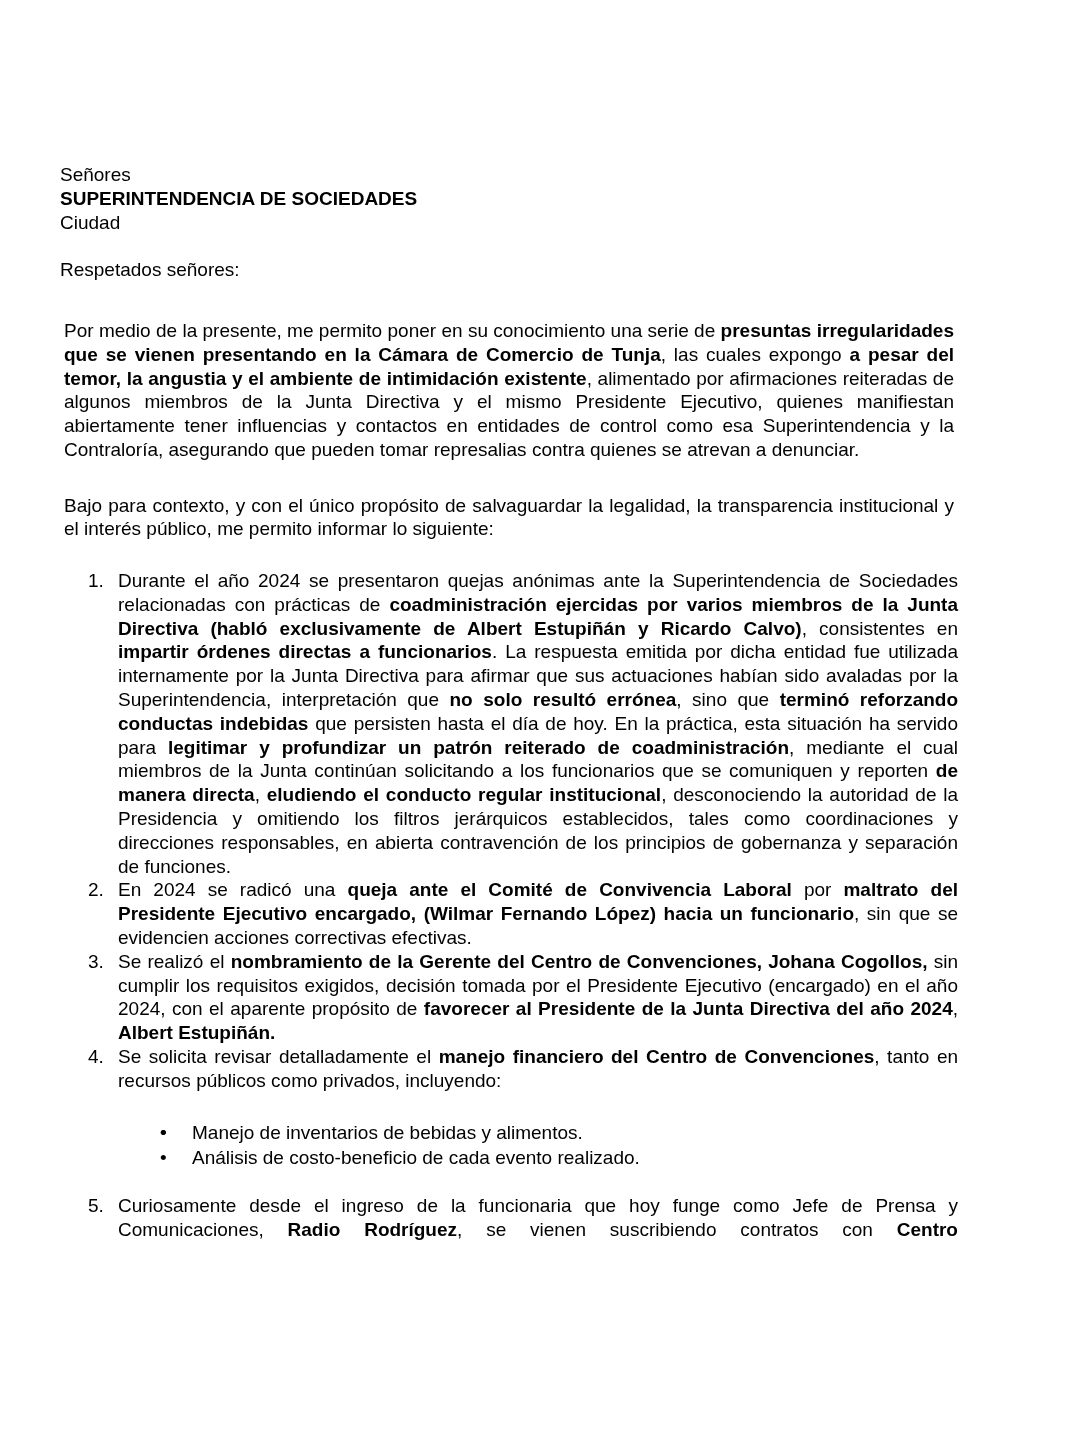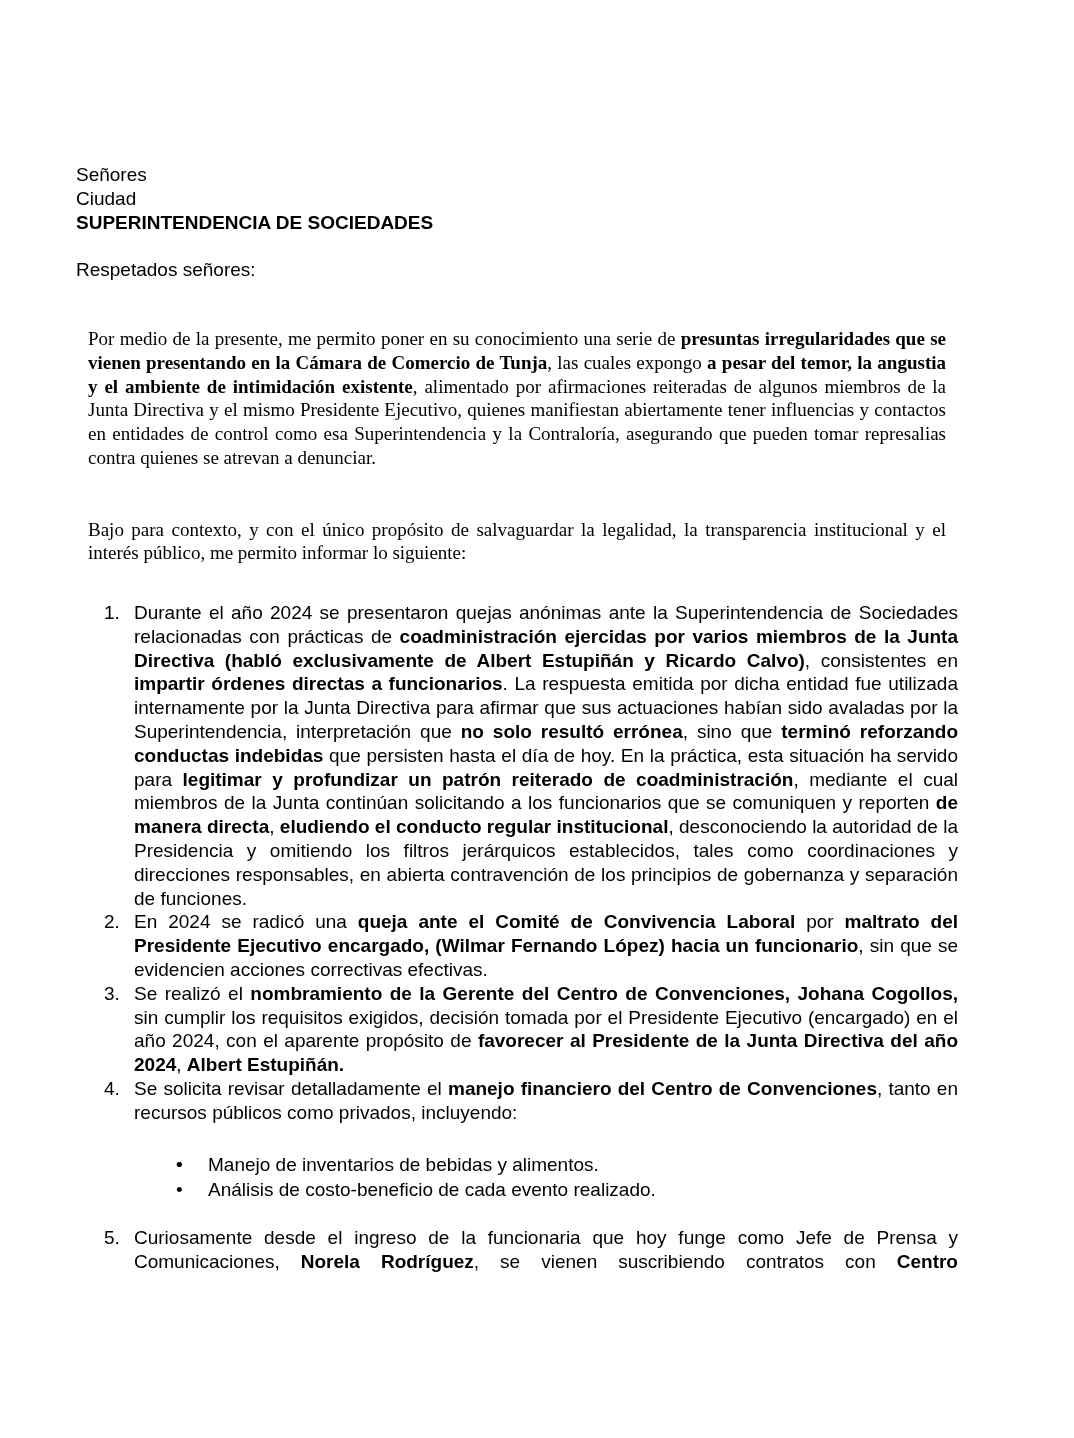--- a/index.html
+++ b/index.html
@@ -3,47 +3,47 @@
 <meta charset="utf-8">
 <style>
   html,body{margin:0;padding:0;background:#ffffff;}
   .page{
     position:relative;
     width:1074px;
     height:1438px;
     background:#ffffff;
     color:#000000;
     box-sizing:border-box;
-    padding:163px 116px 0 76px;
+    padding:163px 116px 0 60px;
     font-family:"Liberation Sans","DejaVu Sans",sans-serif;
     font-size:19px;
     line-height:23.8px;
     overflow:hidden;
   }
   .b{font-weight:bold;}
-  .para{margin:12px;text-align:justify;font-family:Liberation Serif, serif;}
+  .para{margin:4px;text-align:justify;}
   .line{margin:0;}
   .sp{height:23.8px;}
   .sp2{height:33px;}
   .sp-b{height:28px;}
   .nitem{position:relative;padding-left:58px;text-align:justify;margin:0;}
   .num{position:absolute;left:28px;top:0;}
   .bitem{position:relative;padding-left:132px;line-height:25px;margin:0;}
   .dot{position:absolute;left:100px;top:0;}
   .justify-last{text-align-last:justify;}
 </style>
 </head>
 <body>
 
 <div class="page">
 
   <div class="recipient">
     <div class="line">Señores</div>
+    <div class="line b">SUPERINTENDENCIA DE SOCIEDADES</div>
     <div class="line">Ciudad</div>
-    <div class="line b">SUPERINTENDENCIA DE SOCIEDADES</div>
   </div>
 
   <div class="sp"></div>
 
   <div class="line">Respetados señores:</div>
 
   <div class="sp2"></div>
 
   <p class="para"><span>Por medio de la presente, me permito poner en su conocimiento una serie de </span><span class="b">presuntas irregularidades que se vienen presentando en la Cámara de Comercio de Tunja</span><span>, las cuales expongo </span><span class="b">a pesar del temor, la angustia y el ambiente de intimidación existente</span><span>, alimentado por afirmaciones reiteradas de algunos miembros de la Junta Directiva y el mismo Presidente Ejecutivo, quienes manifiestan abiertamente tener influencias y contactos en entidades de control como esa Superintendencia y la Contraloría, asegurando que pueden tomar represalias contra quienes se atrevan a denunciar.</span></p>
 
@@ -84,16 +84,16 @@
   </div>
   <div class="bitem">
     <span class="dot">•</span>
     <span><span>Análisis de costo-beneficio de cada evento realizado.</span></span>
   </div>
 
   <div class="sp"></div>
 
   <div class="nitem justify-last">
     <span class="num">5.</span>
-    <span><span>Curiosamente desde el ingreso de la funcionaria que hoy funge como Jefe de Prensa y Comunicaciones, </span><span class="b">Norela Rodríguez</span><span>, se vienen suscribiendo contratos con </span><span class="b">Centro</span></span>
+    <span><span>Curiosamente desde el ingreso de la funcionaria que hoy funge como Jefe de Prensa y Comunicaciones, </span><span class="b">Radio Rodríguez</span><span>, se vienen suscribiendo contratos con </span><span class="b">Centro</span></span>
   </div>
 
 </div>
 
 </body></html>

